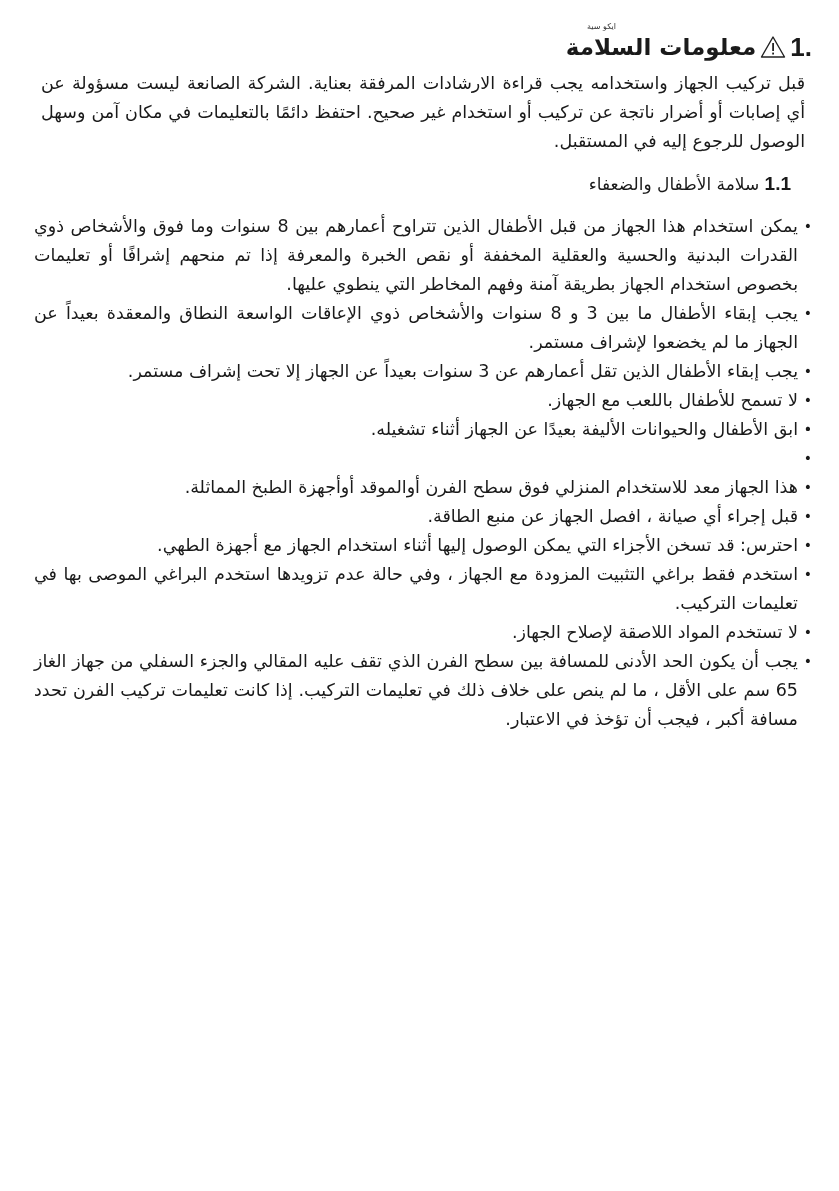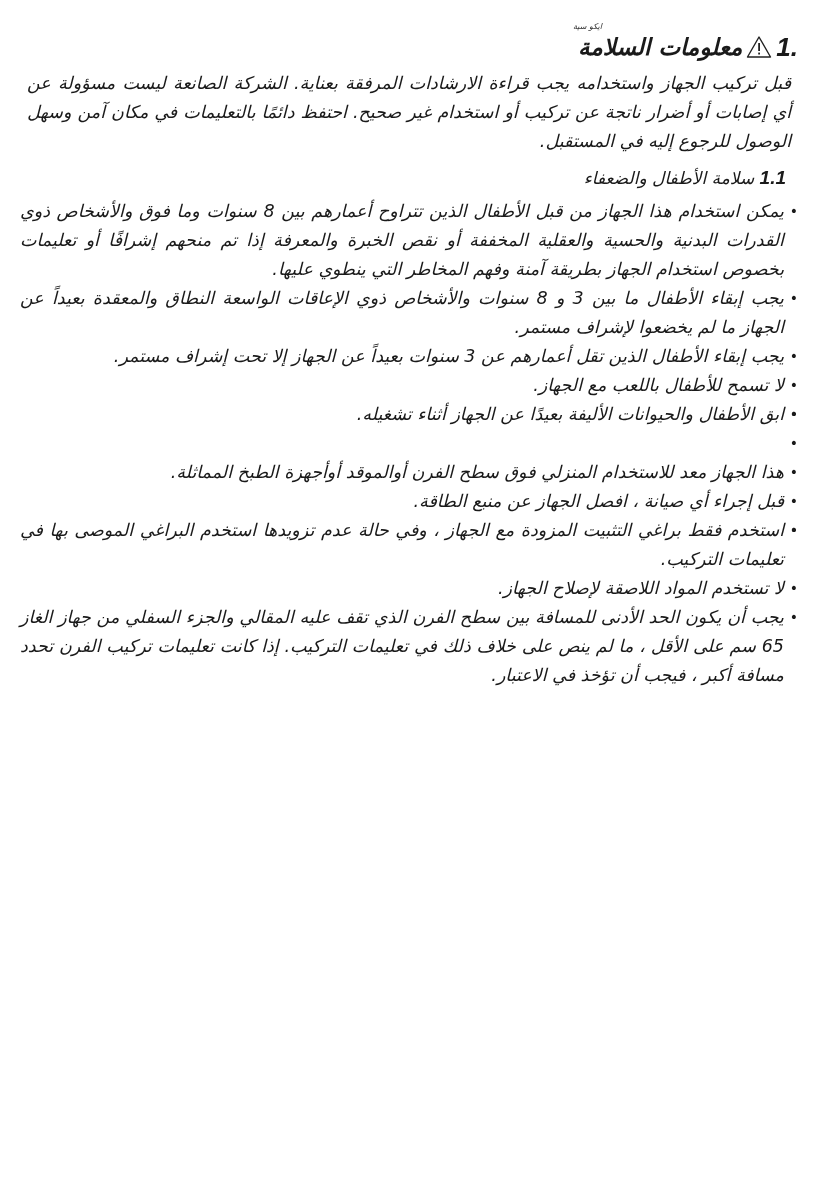--- a/index.html
+++ b/index.html
@@ -10,28 +10,27 @@
     body {
       width: 839px;
       height: 1191px;
       overflow: hidden;
       position: relative;
       font-family: "DejaVu Sans", "Liberation Sans", sans-serif;
       color: #1a1a1a;
     }
     .page {
       position: absolute;
-      left: 20px;
+      left: 34px;
       top: 22px;
       width: 778px;
       direction: rtl;
       text-align: justify;
       font-size: 17.5px;
       line-height: 29px;
-      font-style: italic;
     }
     .tiny-label {
       font-size: 8px;
       line-height: 10px;
       color: #333;
       text-align: right;
       margin-right: 196px;
       margin-bottom: 0px;
     }
     .main-heading {
@@ -56,21 +55,21 @@
       width: 26px;
       height: 24px;
       margin: 0 4px;
     }
     .intro {
       margin: 7px;
       text-align: justify;
       text-align-last: right;
     }
     .sub-heading {
-      margin: 4px;
+      margin: 13px;
       padding-right: 8px;
       font-size: 17px;
       text-align: right;
     }
     .sub-heading .num {
       font-family: "Liberation Sans", sans-serif;
       font-weight: bold;
       font-size: 19px;
       direction: ltr;
       display: inline-block;
@@ -129,19 +128,19 @@
     <li><span class="bullet">•</span></li>
     <li><span class="bullet">•</span><span>ابق الأطفال والحيوانات الأليفة بعيدًا عن الجهاز  أثناء تشغيله.</span></li>
     <li><span class="bullet">•</span></li>
   </ul>
 
   <div class="gap"></div>
 
   <ul class="bullets">
     <li><span class="bullet">•</span><span>هذا الجهاز معد للاستخدام المنزلي فوق سطح الفرن أوالموقد أوأجهزة الطبخ المماثلة.</span></li>
     <li><span class="bullet">•</span><span>قبل إجراء أي صيانة ، افصل الجهاز عن منبع الطاقة.</span></li>
-    <li><span class="bullet">•</span></li>
+    <li><span class="bullet">•</span><span>احترس: قد تسخن الأجزاء التي يمكن الوصول إليها أثناء استخدام الجهاز مع أجهزة الطهي.</span></li>
     <li><span class="bullet">•</span><span>استخدم فقط براغي التثبيت المزودة مع الجهاز ، وفي حالة عدم تزويدها استخدم البراغي الموصى بها في تعليمات التركيب.</span></li>
     <li><span class="bullet">•</span><span>لا تستخدم المواد اللاصقة لإصلاح الجهاز.</span></li>
     <li><span class="bullet">•</span><span>يجب أن يكون الحد الأدنى للمسافة بين سطح الفرن الذي تقف عليه المقالي والجزء السفلي من جهاز الغاز 65 سم على الأقل ، ما لم ينص على خلاف ذلك في تعليمات التركيب. إذا كانت تعليمات تركيب الفرن تحدد مسافة أكبر ، فيجب أن تؤخذ في الاعتبار.</span></li>
   </ul>
 
 </div>
 
 </body></html>

